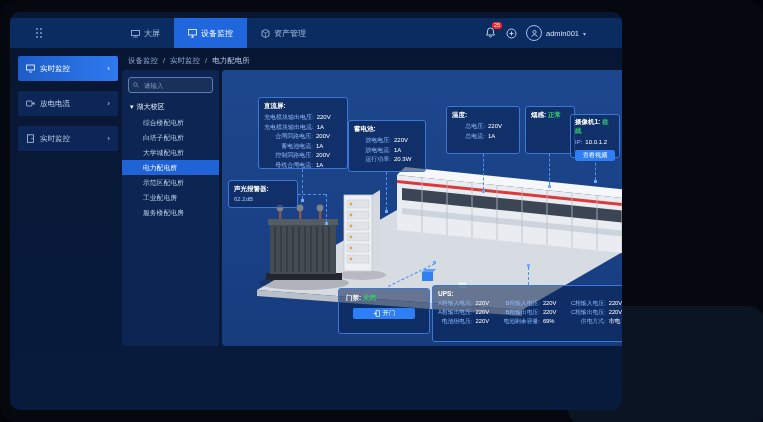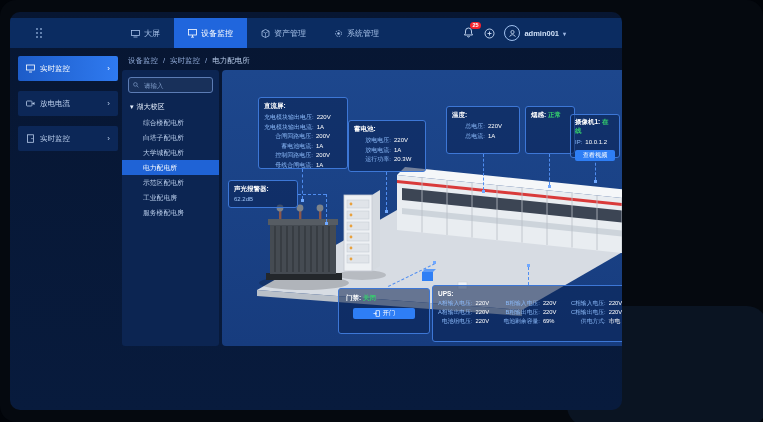--- a/index.html
+++ b/index.html
@@ -11,21 +11,21 @@
   
   .topbar{position:absolute;left:0;top:6px;right:0;height:30px;background:#0b2c61;display:flex;align-items:center;}
   .menu-dots{margin-left:26px;width:7px;height:11px;position:relative;}
   .menu-dots i{position:absolute;width:2px;height:2px;background:#7f9cc9;border-radius:50%;}
   .menu-dots i:nth-child(1){left:0;top:0}.menu-dots i:nth-child(2){left:0;top:4px}.menu-dots i:nth-child(3){left:0;top:8px}
   .menu-dots i:nth-child(4){left:4px;top:0}.menu-dots i:nth-child(5){left:4px;top:4px}.menu-dots i:nth-child(6){left:4px;top:8px}
   .tabs{display:flex;margin-left:74px;height:100%;}
   .tab{display:flex;align-items:center;gap:4px;padding:0 14px;font-size:8px;color:#a8c3ea;cursor:pointer;}
   .tab.active{background:#2066dd;color:#fff;}
   .tab svg{width:9px;height:9px;flex:none;}
-  .topbar-right{margin-left:auto;display:flex;align-items:center;gap:9px;padding-right:56px;font-weight:bold;}
+  .topbar-right{margin-left:auto;display:flex;align-items:center;gap:9px;padding-right:36px;}
   .bell-wrap{position:relative;width:12px;height:12px;}
   .badge{position:absolute;top:-5px;left:7px;background:#f5222d;color:#fff;font-size:5.5px;line-height:7px;border-radius:4px;padding:0 2px;}
   .icon-btn svg{width:11px;height:11px;display:block;}
   .user{display:flex;align-items:center;gap:4px;color:#cfe0f7;font-size:7.5px;}
   .avatar{width:14px;height:14px;border-radius:50%;border:1px solid #9fc0ee;display:flex;align-items:center;justify-content:center;}
   .caret{font-size:6px;color:#9fb8e2;}
 
   
   .sidebar{position:absolute;left:8px;top:44px;width:100px;}
   .side-item{height:25px;margin-bottom:10px;display:flex;align-items:center;gap:5px;padding:0 8px;background:#0c2757;color:#b9cdeb;font-size:7.5px;border-radius:2px;cursor:pointer;}
@@ -112,27 +112,20 @@
               <line x1="3" y1="8.2" x2="6" y2="8.2" stroke="currentColor" stroke-width="0.8"></line>
             </svg>
         <span>设备监控</span>
       </div>
       <div class="tab">
         <svg viewBox="0 0 9 9">
               <path d="M4.5 0.5 8 2.2v4.6L4.5 8.5 1 6.8V2.2z" fill="none" stroke="currentColor" stroke-width="0.8"></path>
               <path d="M1 2.2 4.5 4 8 2.2M4.5 4v4.5" fill="none" stroke="currentColor" stroke-width="0.6"></path>
             </svg>
         <span>资产管理</span>
-      </div>
-      <div class="tab">
-        <svg viewBox="0 0 9 9">
-              <circle cx="4.5" cy="4.5" r="3" fill="none" stroke="currentColor" stroke-width="0.8" stroke-dasharray="1.6 1.1"></circle>
-              <circle cx="4.5" cy="4.5" r="1.2" fill="currentColor"></circle>
-            </svg>
-        <span>系统管理</span>
       </div>
     </div>
     <div class="topbar-right">
       <div class="bell-wrap icon-btn">
         <svg viewBox="0 0 11 11">
               <path d="M5.5 1a3 3 0 0 0-3 3v2.2L1.5 8h8L8.5 6.2V4a3 3 0 0 0-3-3z" fill="none" stroke="#cfe0f7" stroke-width="0.9"></path>
               <path d="M4.5 9a1 1 0 0 0 2 0" fill="none" stroke="#cfe0f7" stroke-width="0.9"></path>
             </svg>
         <span class="badge">25</span>
       </div>

